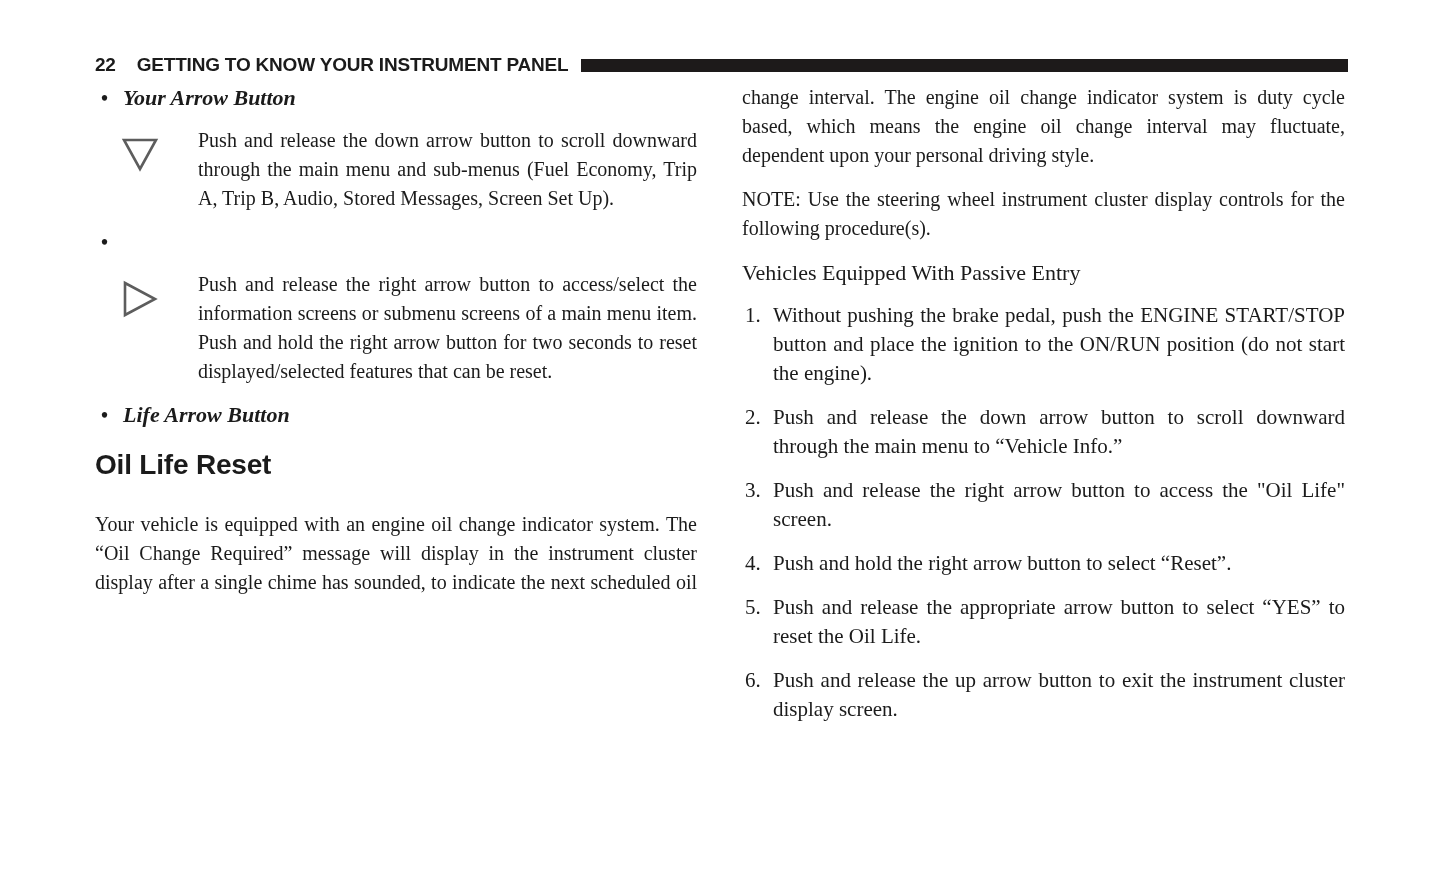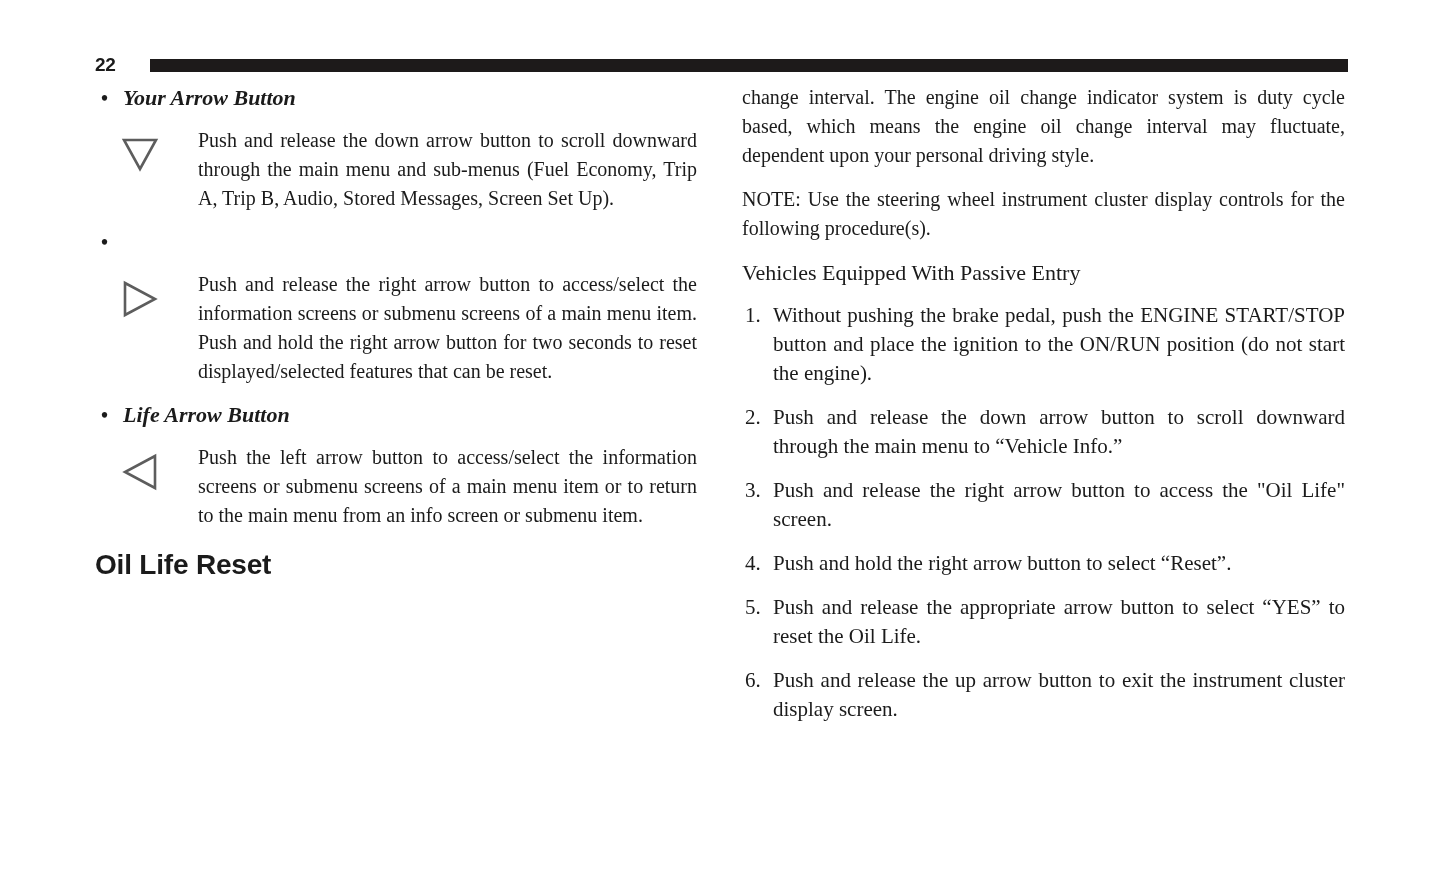--- a/index.html
+++ b/index.html
@@ -109,20 +109,21 @@
     top: 0;
   }
 </style>
 </head>
 <body>
 
 <div class="page">
 
   <div class="header">
     <span class="pagenum">22</span>
+    <span class="title">GETTING TO KNOW YOUR INSTRUMENT PANEL</span>
     <span class="rule-bar"></span>
   </div>
 
   <div class="columns">
 
     <section class="col-left">
 
       <div class="bullet-row">
         <span class="bullet-dot">•</span>
         <span>Your Arrow Button</span>
@@ -145,30 +146,23 @@
             <polygon points="5,3 5,35 35,19" fill="none" stroke="#5d5d5d" stroke-width="2.6" stroke-linejoin="miter"></polygon>
           </svg>
         </span>
         <p class="body-text">Push and release the <b>right</b> arrow button to access/select the information screens or submenu screens of a main menu item. Push and hold the <b>right</b> arrow button for two seconds to reset displayed/selected features that can be reset.</p>
       </div>
 
       <div class="bullet-row">
         <span class="bullet-dot">•</span>
         <span>Life Arrow Button</span>
       </div>
-      <div class="icon-block">
-        <span class="tri-wrap">
-          <svg width="40" height="38" viewBox="0 0 40 38">
-            <polygon points="35,3 35,35 5,19" fill="none" stroke="#5d5d5d" stroke-width="2.6" stroke-linejoin="miter"></polygon>
-          </svg>
-        </span>
-        <p class="body-text">Push the <b>left</b> arrow button to access/select the information screens or submenu screens of a main menu item or to return to the main menu from an info screen or submenu item.</p>
-      </div>
 
       <h2 class="section-heading">Oil Life Reset</h2>
+      <p class="body-text fill-last">Your vehicle is equipped with an engine oil change indicator system. The “Oil Change Required” message will display in the instrument cluster display after a single chime has sounded, to indicate the next scheduled oil</p>
 
     </section>
 
     <section class="col-right">
 
       <p class="body-text para">change interval. The engine oil change indicator system is duty cycle based, which means the engine oil change interval may fluctuate, dependent upon your personal driving style.</p>
 
       <p class="body-text para"><b>NOTE:</b> Use the steering wheel instrument cluster display controls for the following procedure(s).</p>
 
       <h3 class="sub-heading">Vehicles Equipped With Passive Entry</h3>

